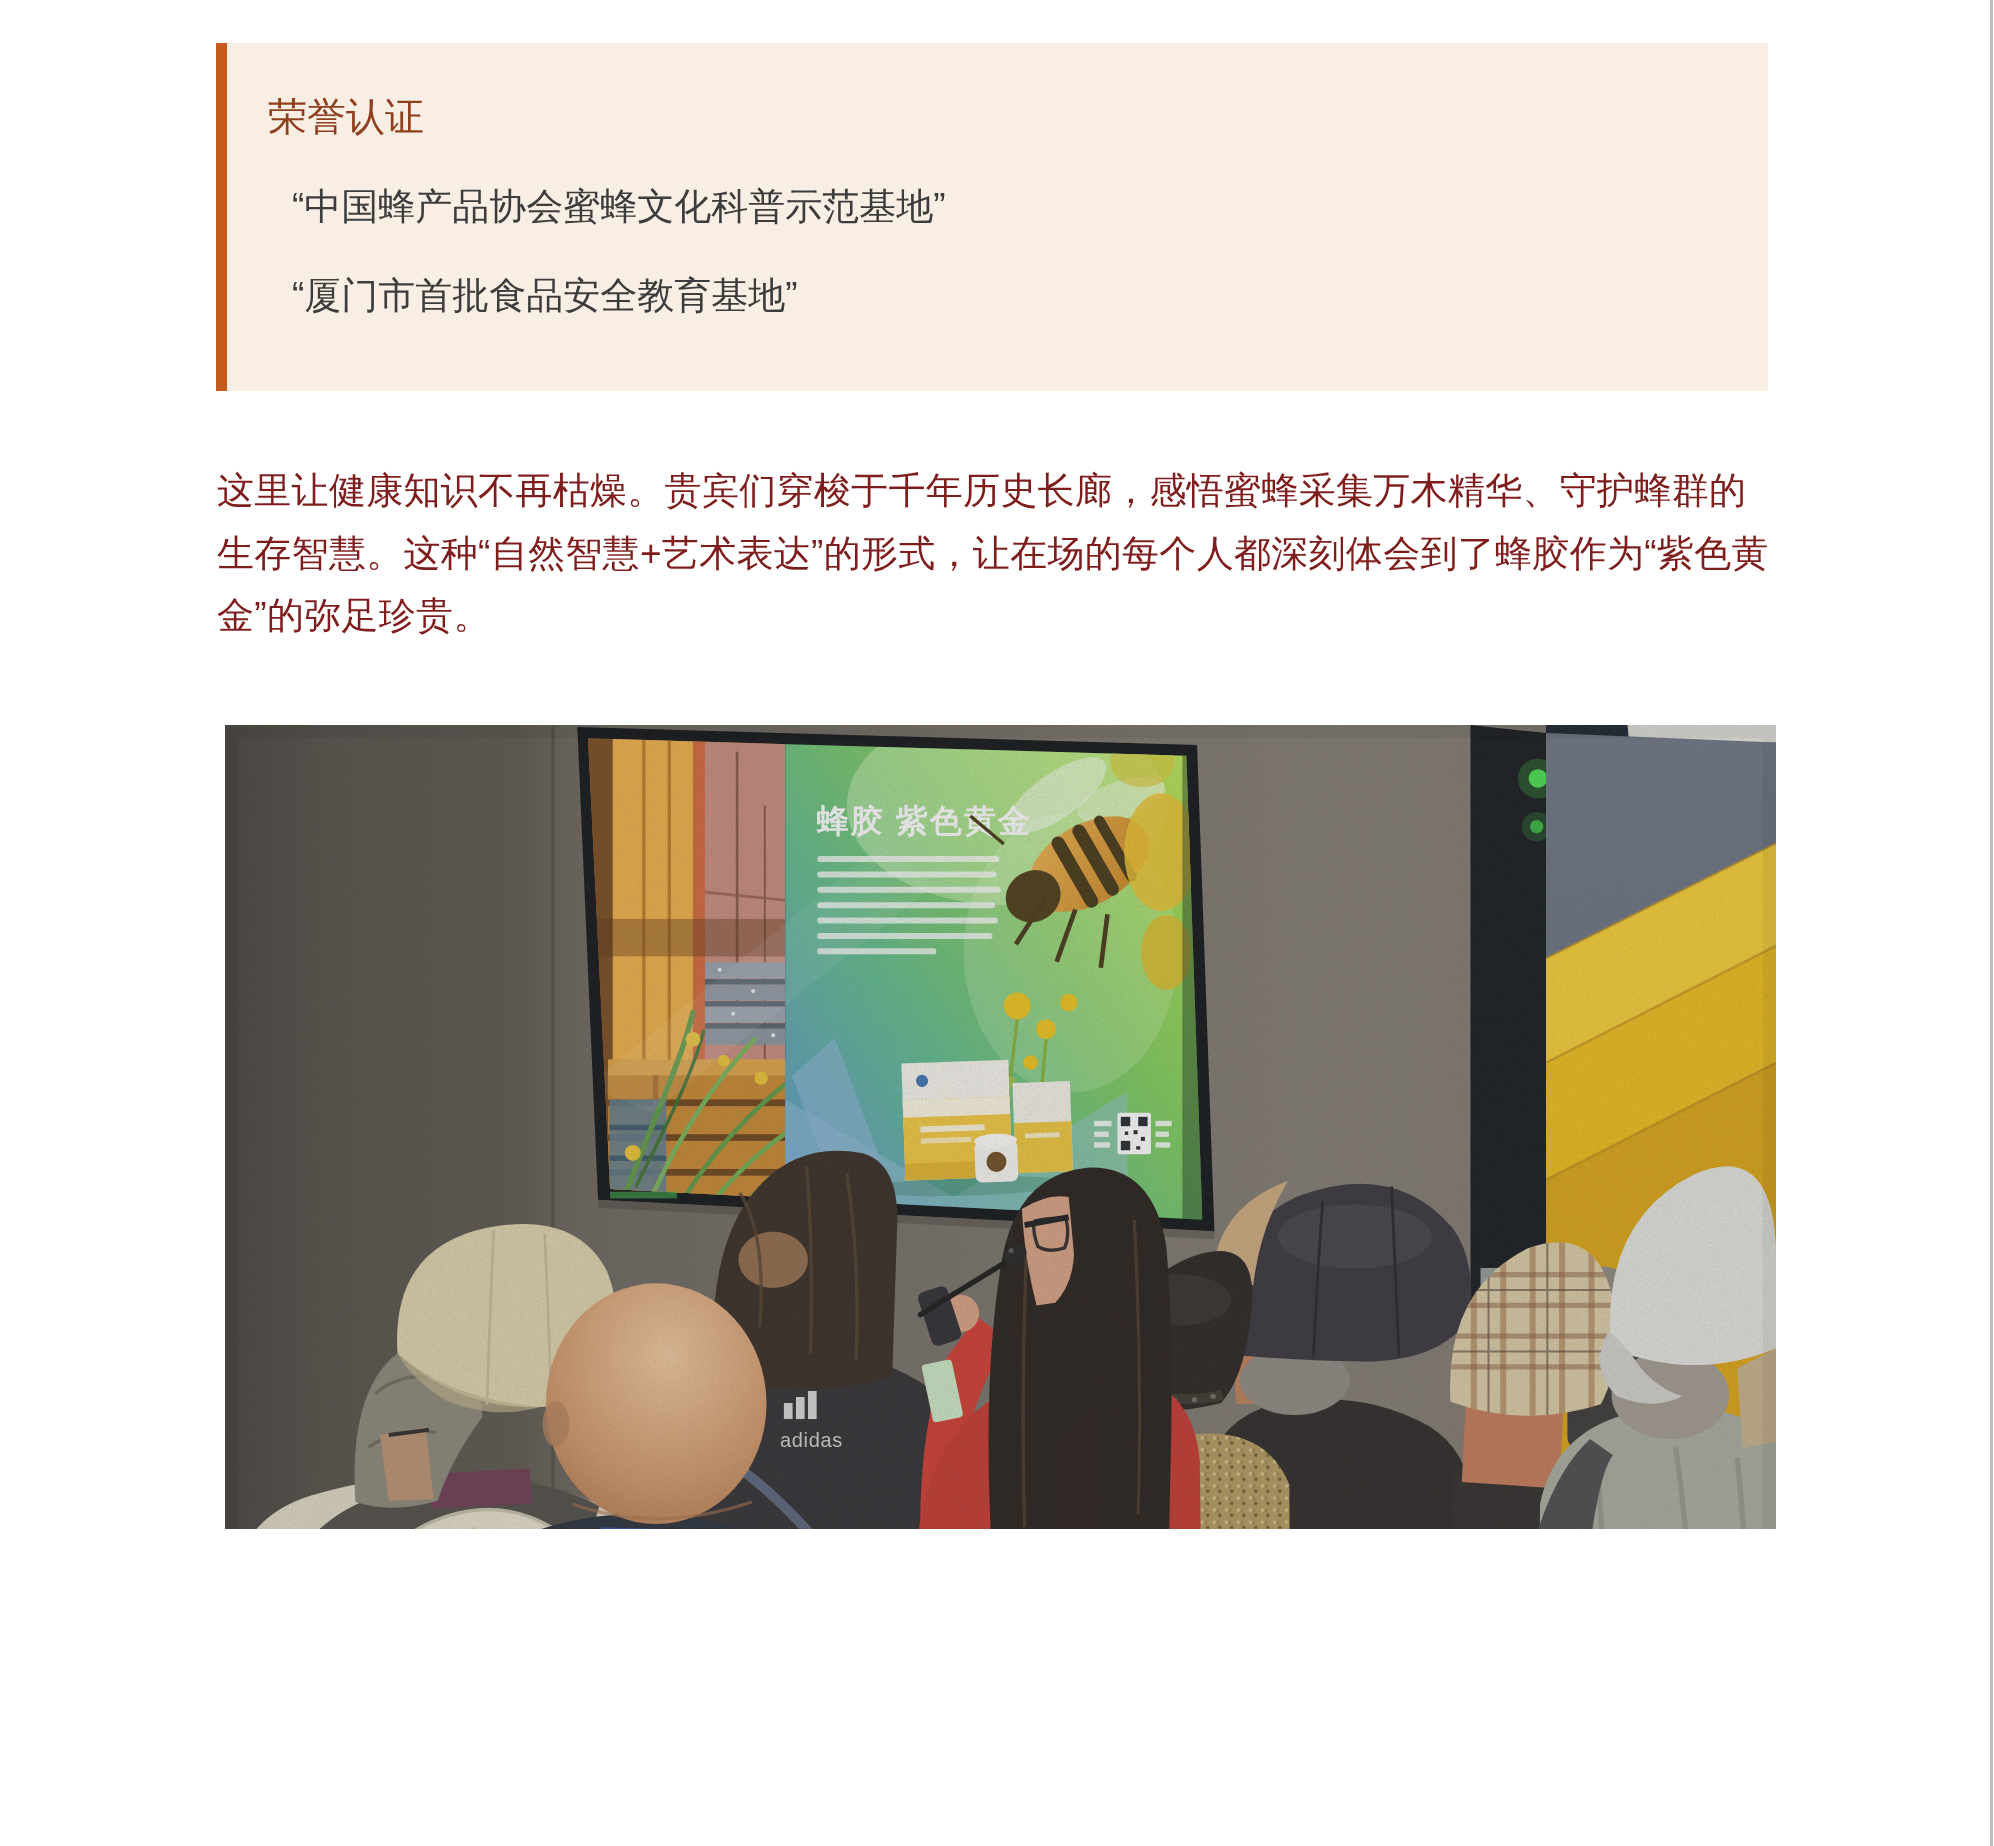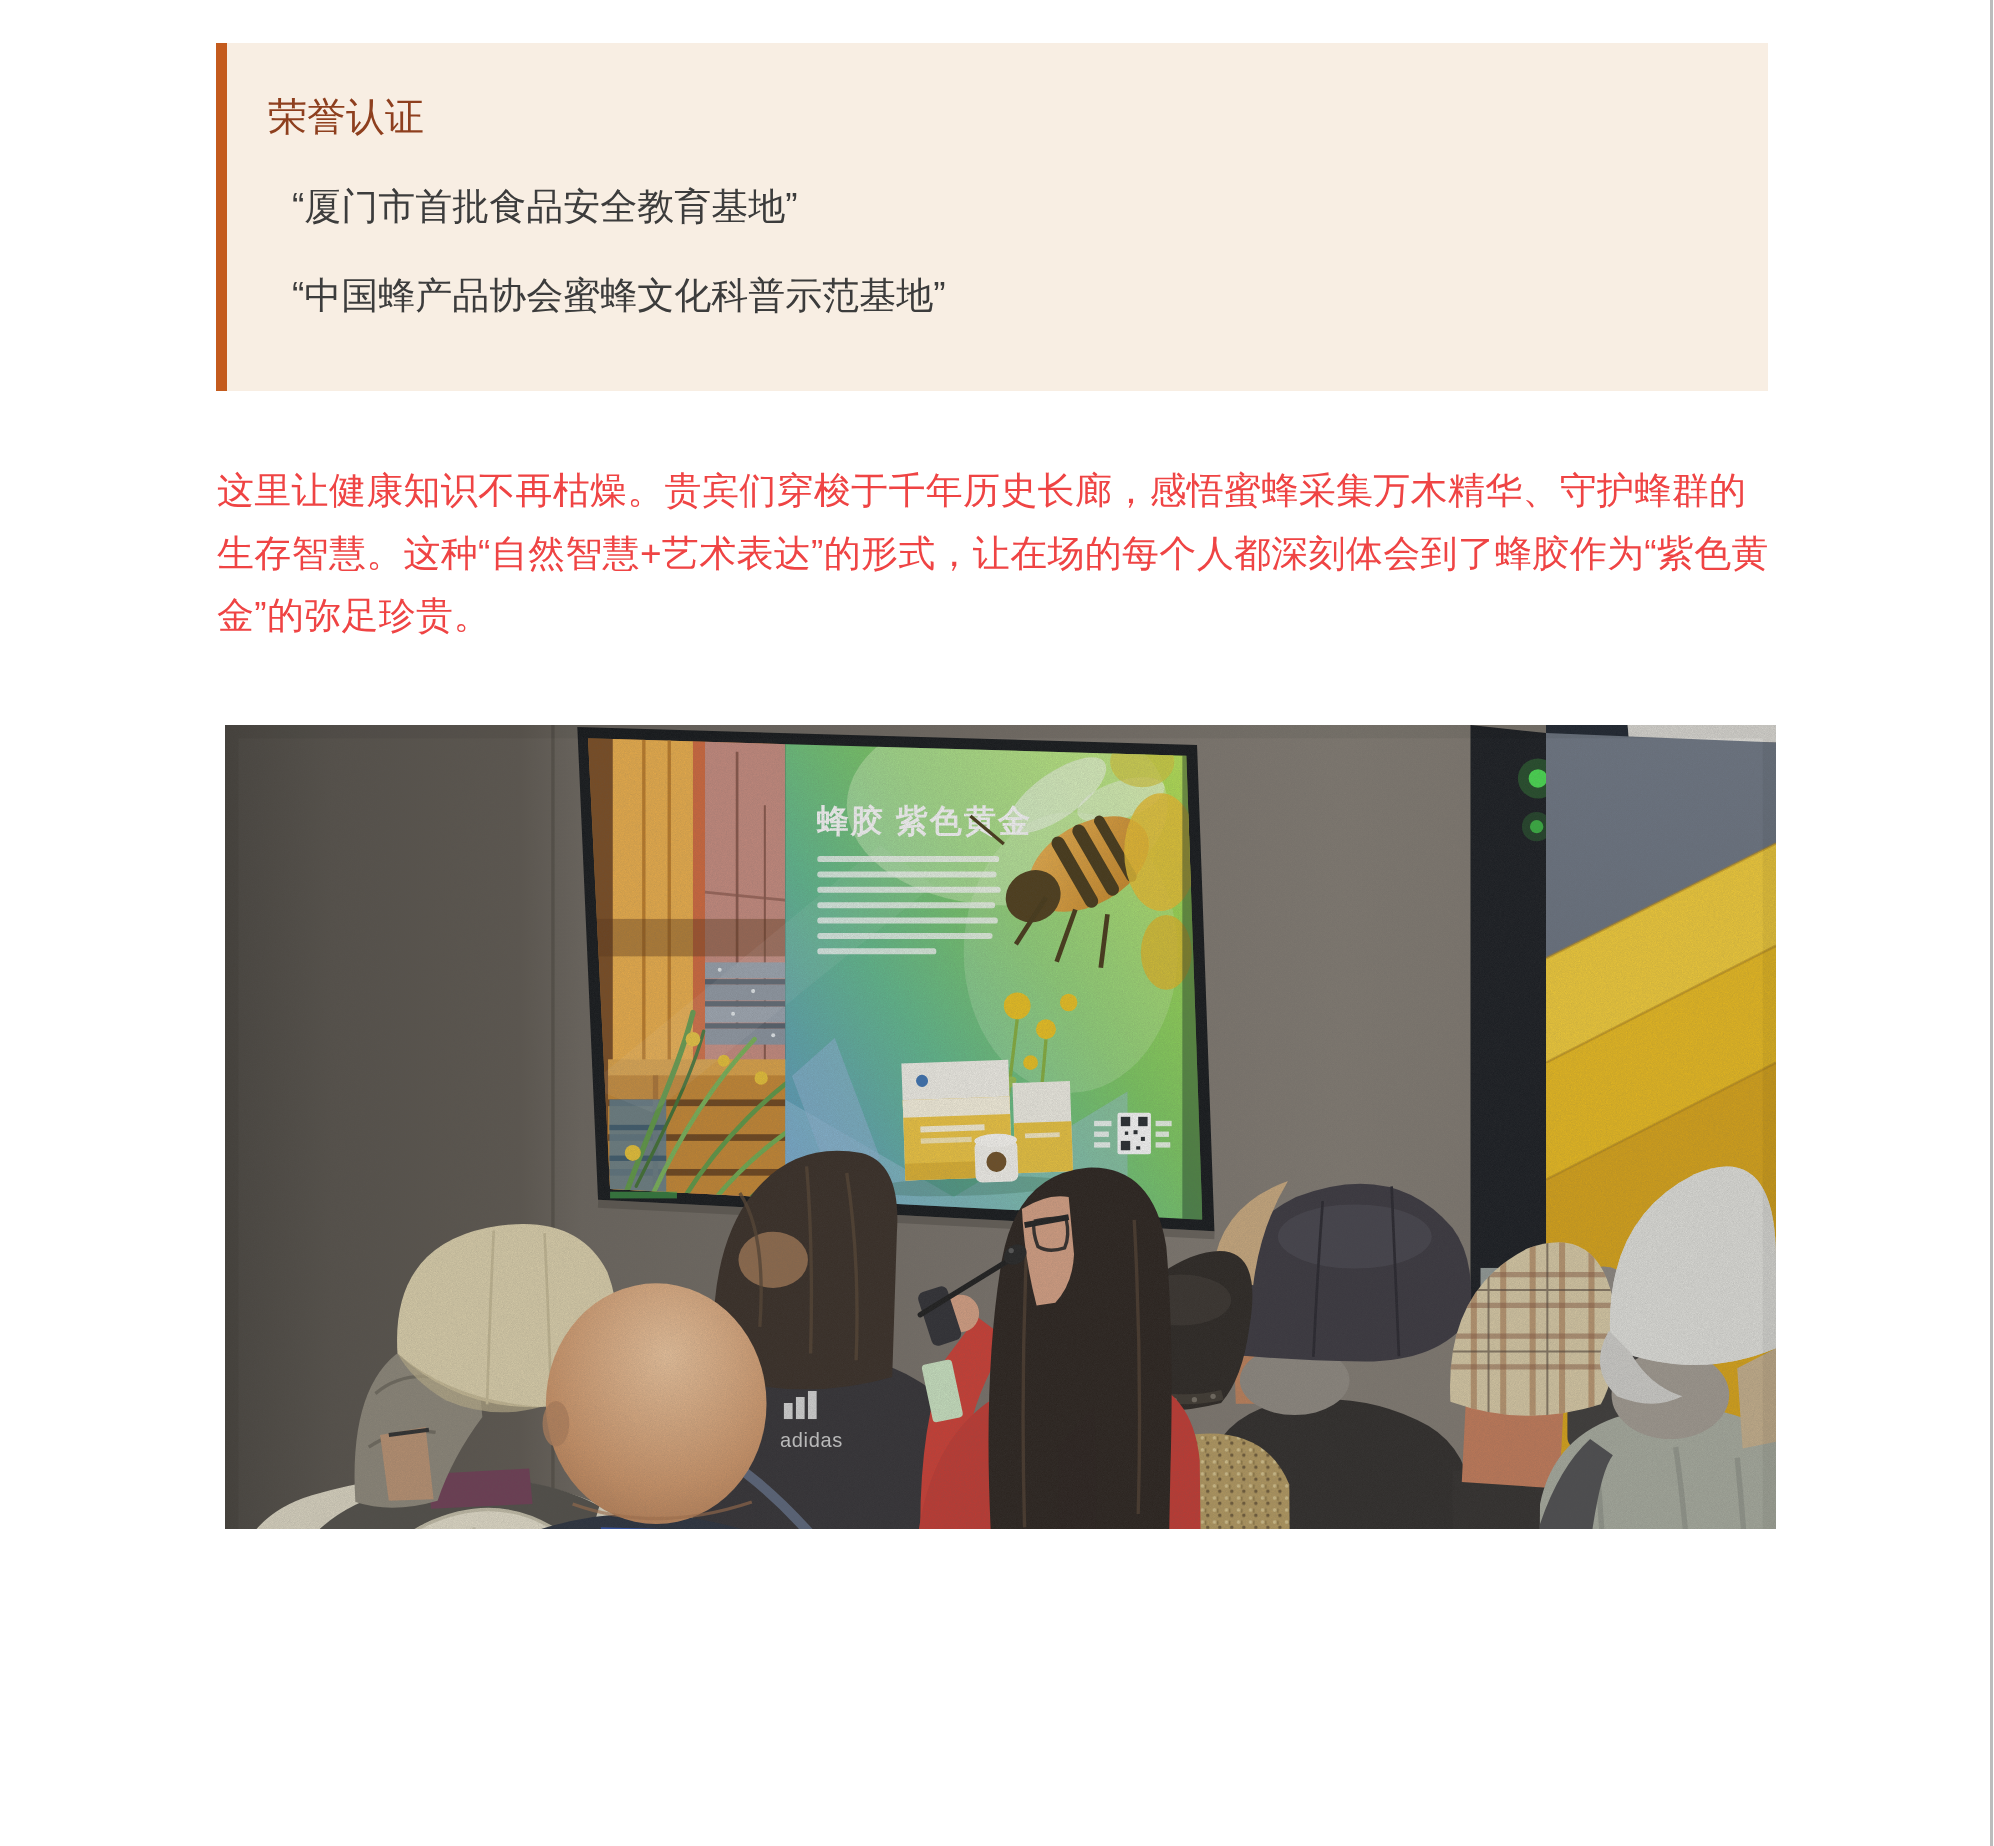--- a/index.html
+++ b/index.html
@@ -13,38 +13,38 @@
     border-radius:0;padding:53px 40px 0 41px;
   }
   .honor-title{
     margin:0 0 45px 0;font-size:39px;font-weight:400;color:#8E3F1E;line-height:1.1;
   }
   .honor-quote{
     margin:0 0 43px 0;padding-left:24px;font-size:37px;color:#3C3C3C;line-height:1.25;
   }
   .article-para{
     position:absolute;left:217px;top:460px;width:1552px;margin:0;
-    font-size:37px;line-height:1.69;color:#ef4444;letter-spacing:0.3px;text-align:left;
+    font-size:37px;line-height:1.69;color:#7f1d1d;letter-spacing:0.3px;text-align:left;
   }
   .photo{
     position:absolute;left:219px;top:719px;width:1551px;height:804px;margin:6px;overflow:hidden;
     background:#6e6861;
   }
   .photo svg{display:block;width:1551px;height:1128px;}
   .scrollbar-line{
     position:absolute;left:1990px;top:0;width:2.7px;height:1846px;background:#8f8f8f;opacity:.6;
   }
 </style>
 </head>
 <body>
 
 <section class="honor-box">
   <h2 class="honor-title">荣誉认证</h2>
+  <p class="honor-quote">“中国蜂产品协会蜜蜂文化科普示范基地”</p>
   <p class="honor-quote">“厦门市首批食品安全教育基地”</p>
-  <p class="honor-quote">“中国蜂产品协会蜜蜂文化科普示范基地”</p>
 </section>
 
 <p class="article-para">这里让健康知识不再枯燥。贵宾们穿梭于千年历史长廊，感悟蜜蜂采集万木精华、守护蜂群的生存智慧。这种“自然智慧+艺术表达”的形式，让在场的每个人都深刻体会到了蜂胶作为“紫色黄金”的弥足珍贵。</p>
 
 <figure class="photo">
 <svg viewBox="0 0 2320 1687" preserveAspectRatio="none">
   <defs>
     <linearGradient id="wallG" x1="0" y1="0" x2="1" y2="0">
       <stop offset="0" stop-color="#46423c"></stop>
           <stop offset=".07" stop-color="#544f48"></stop>

